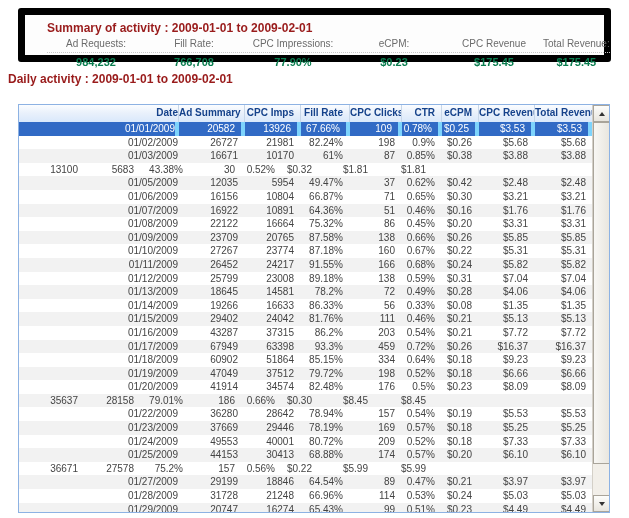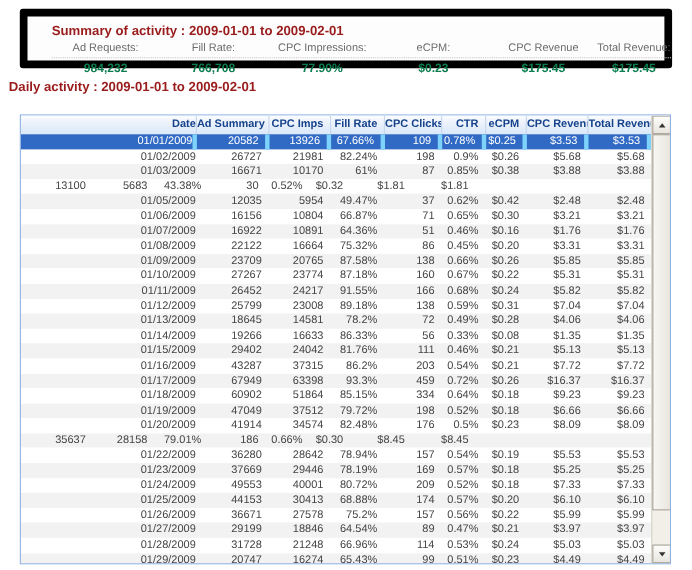--- a/index.html
+++ b/index.html
@@ -387,21 +387,20 @@
           <div class="cell c1 num">44153</div>
           <div class="cell c2 num">30413</div>
           <div class="cell c3 num">68.88%</div>
           <div class="cell c4 num">174</div>
           <div class="cell c5 num">0.57%</div>
           <div class="cell c6 num">$0.20</div>
           <div class="cell c7 num">$6.10</div>
           <div class="cell c8 num">$6.10</div>
         </div>
         <div class="row">
-          <div class="cell c0 date">01/26/2009</div>
           <div class="cell c1 num">36671</div>
           <div class="cell c2 num">27578</div>
           <div class="cell c3 num">75.2%</div>
           <div class="cell c4 num">157</div>
           <div class="cell c5 num">0.56%</div>
           <div class="cell c6 num">$0.22</div>
           <div class="cell c7 num">$5.99</div>
           <div class="cell c8 num">$5.99</div>
         </div>
         <div class="row stripe">

